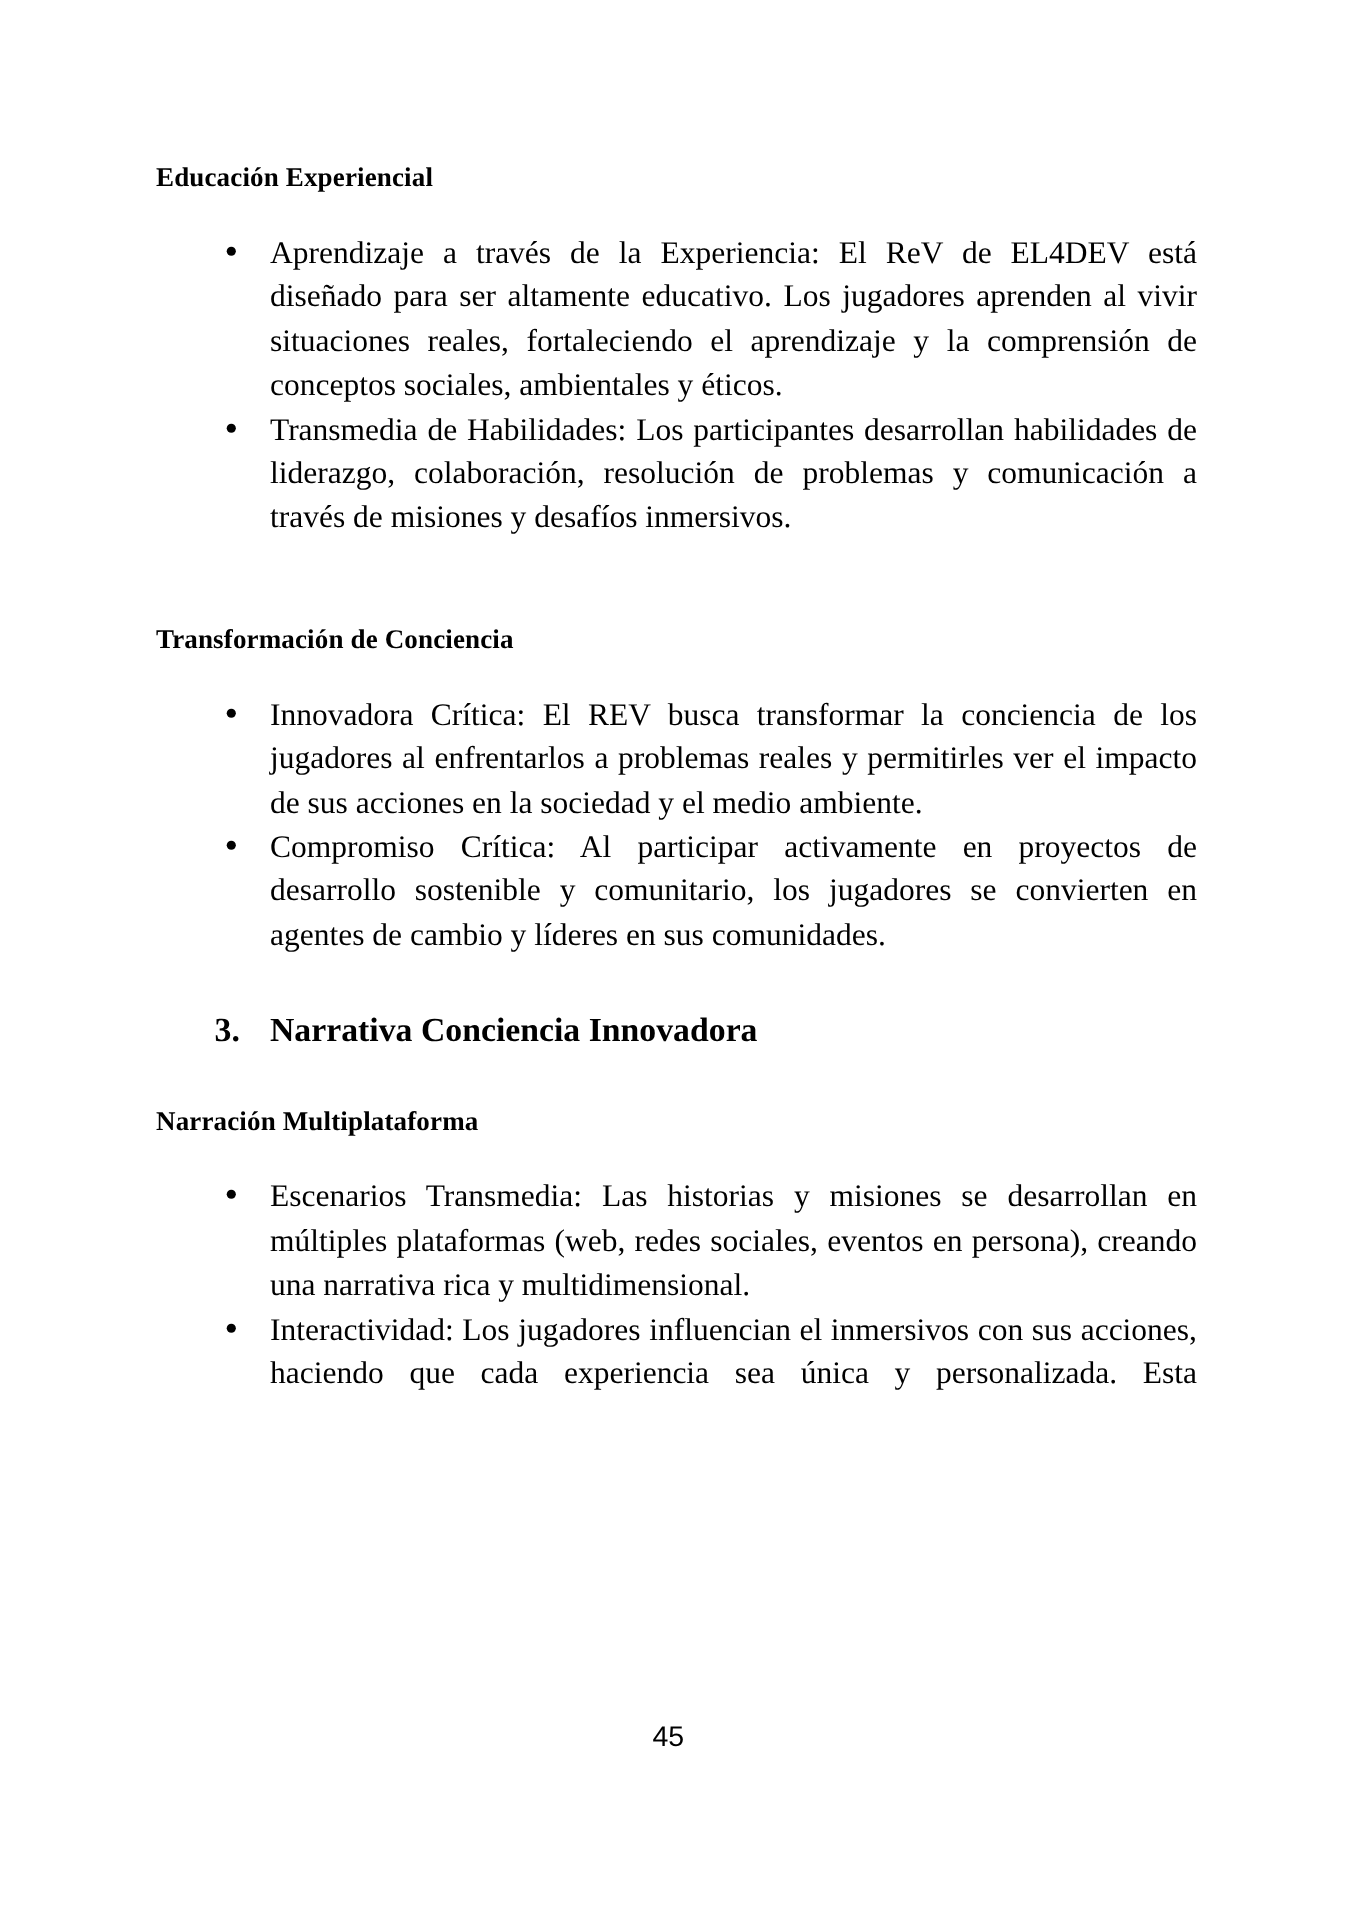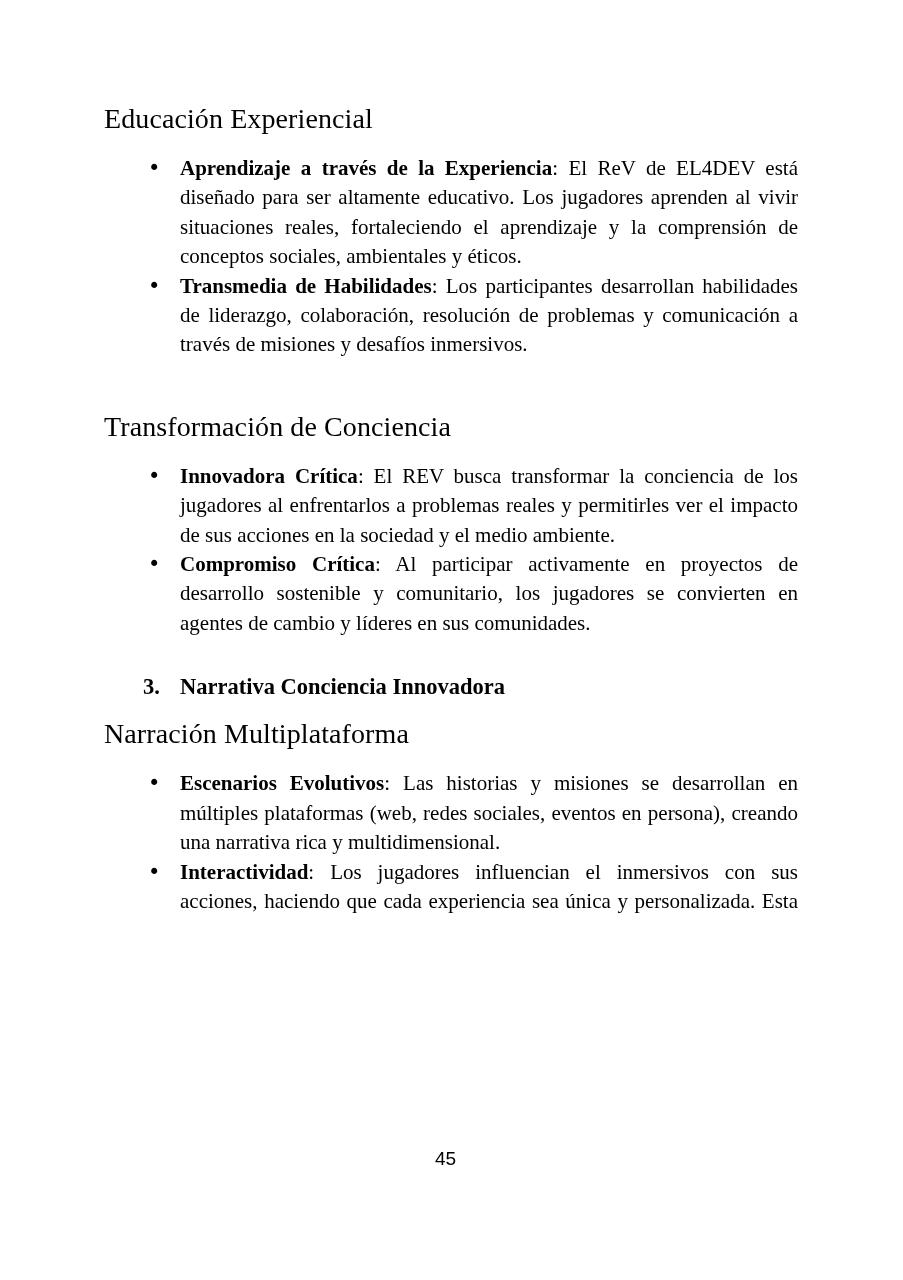--- a/index.html
+++ b/index.html
@@ -24,29 +24,29 @@
   
   .content {
     position: absolute;
     left: 104px;
     top: 104px;
     width: 694px;
   }
 
   
   .heading {
-    font-size: 28px;
-    font-weight: normal;
+    font-size: 18px;
+    font-weight: bold;
     line-height: 29px;
     margin: 0;
     letter-spacing: 0.1px;
   }
 
   .heading-gap-top   { margin-top: 52px; }
-  .heading-gap-top-l { margin-top: 18px; }
+  .heading-gap-top-l { margin-top: 32px; }
 
   
   .numbered-heading {
     display: flex;
     margin: 0;
     margin-top: 34px;
     padding-left: 39px;           
     font-size: 22.5px;
     font-weight: bold;
     line-height: 29px;
@@ -86,21 +86,21 @@
     line-height: 29.4px;
     font-family: "DejaVu Sans", sans-serif;
   }
 
   
   .bullets li.truncated {
     text-align-last: justify;
   }
 
   .term {
-    font-weight: bold;
+    font-weight: normal;
   }
 
   
   .folio {
     position: absolute;
     left: 0;
     right: 12px;
     top: 1148px;
     text-align: center;
     font-family: "Liberation Sans", "DejaVu Sans", sans-serif;
@@ -144,21 +144,21 @@
     <div class="numbered-heading">
       <span class="num">3.</span>
       <span class="num-text">Narrativa Conciencia Innovadora</span>
     </div>
 
     <h2 class="heading heading-gap-top-l">Narración Multiplataforma</h2>
 
     <ul class="bullets">
       <li>
         <span class="dot">•</span>
-        <span class="term">Escenarios Evolutivos</span><span>: </span><span>Las historias y misiones se desarrollan en múltiples plataformas (web, redes sociales, eventos en persona), creando una narrativa rica y multidimensional.</span>
+        <span class="term">Escenarios Transmedia</span><span>: </span><span>Las historias y misiones se desarrollan en múltiples plataformas (web, redes sociales, eventos en persona), creando una narrativa rica y multidimensional.</span>
       </li>
       <li class="truncated">
         <span class="dot">•</span>
         <span class="term">Interactividad</span><span>: </span><span>Los jugadores influencian el inmersivos con sus acciones, haciendo que cada experiencia sea única y personalizada. Esta</span>
       </li>
     </ul>
 
   </div>
 
   <div class="folio">45</div>

